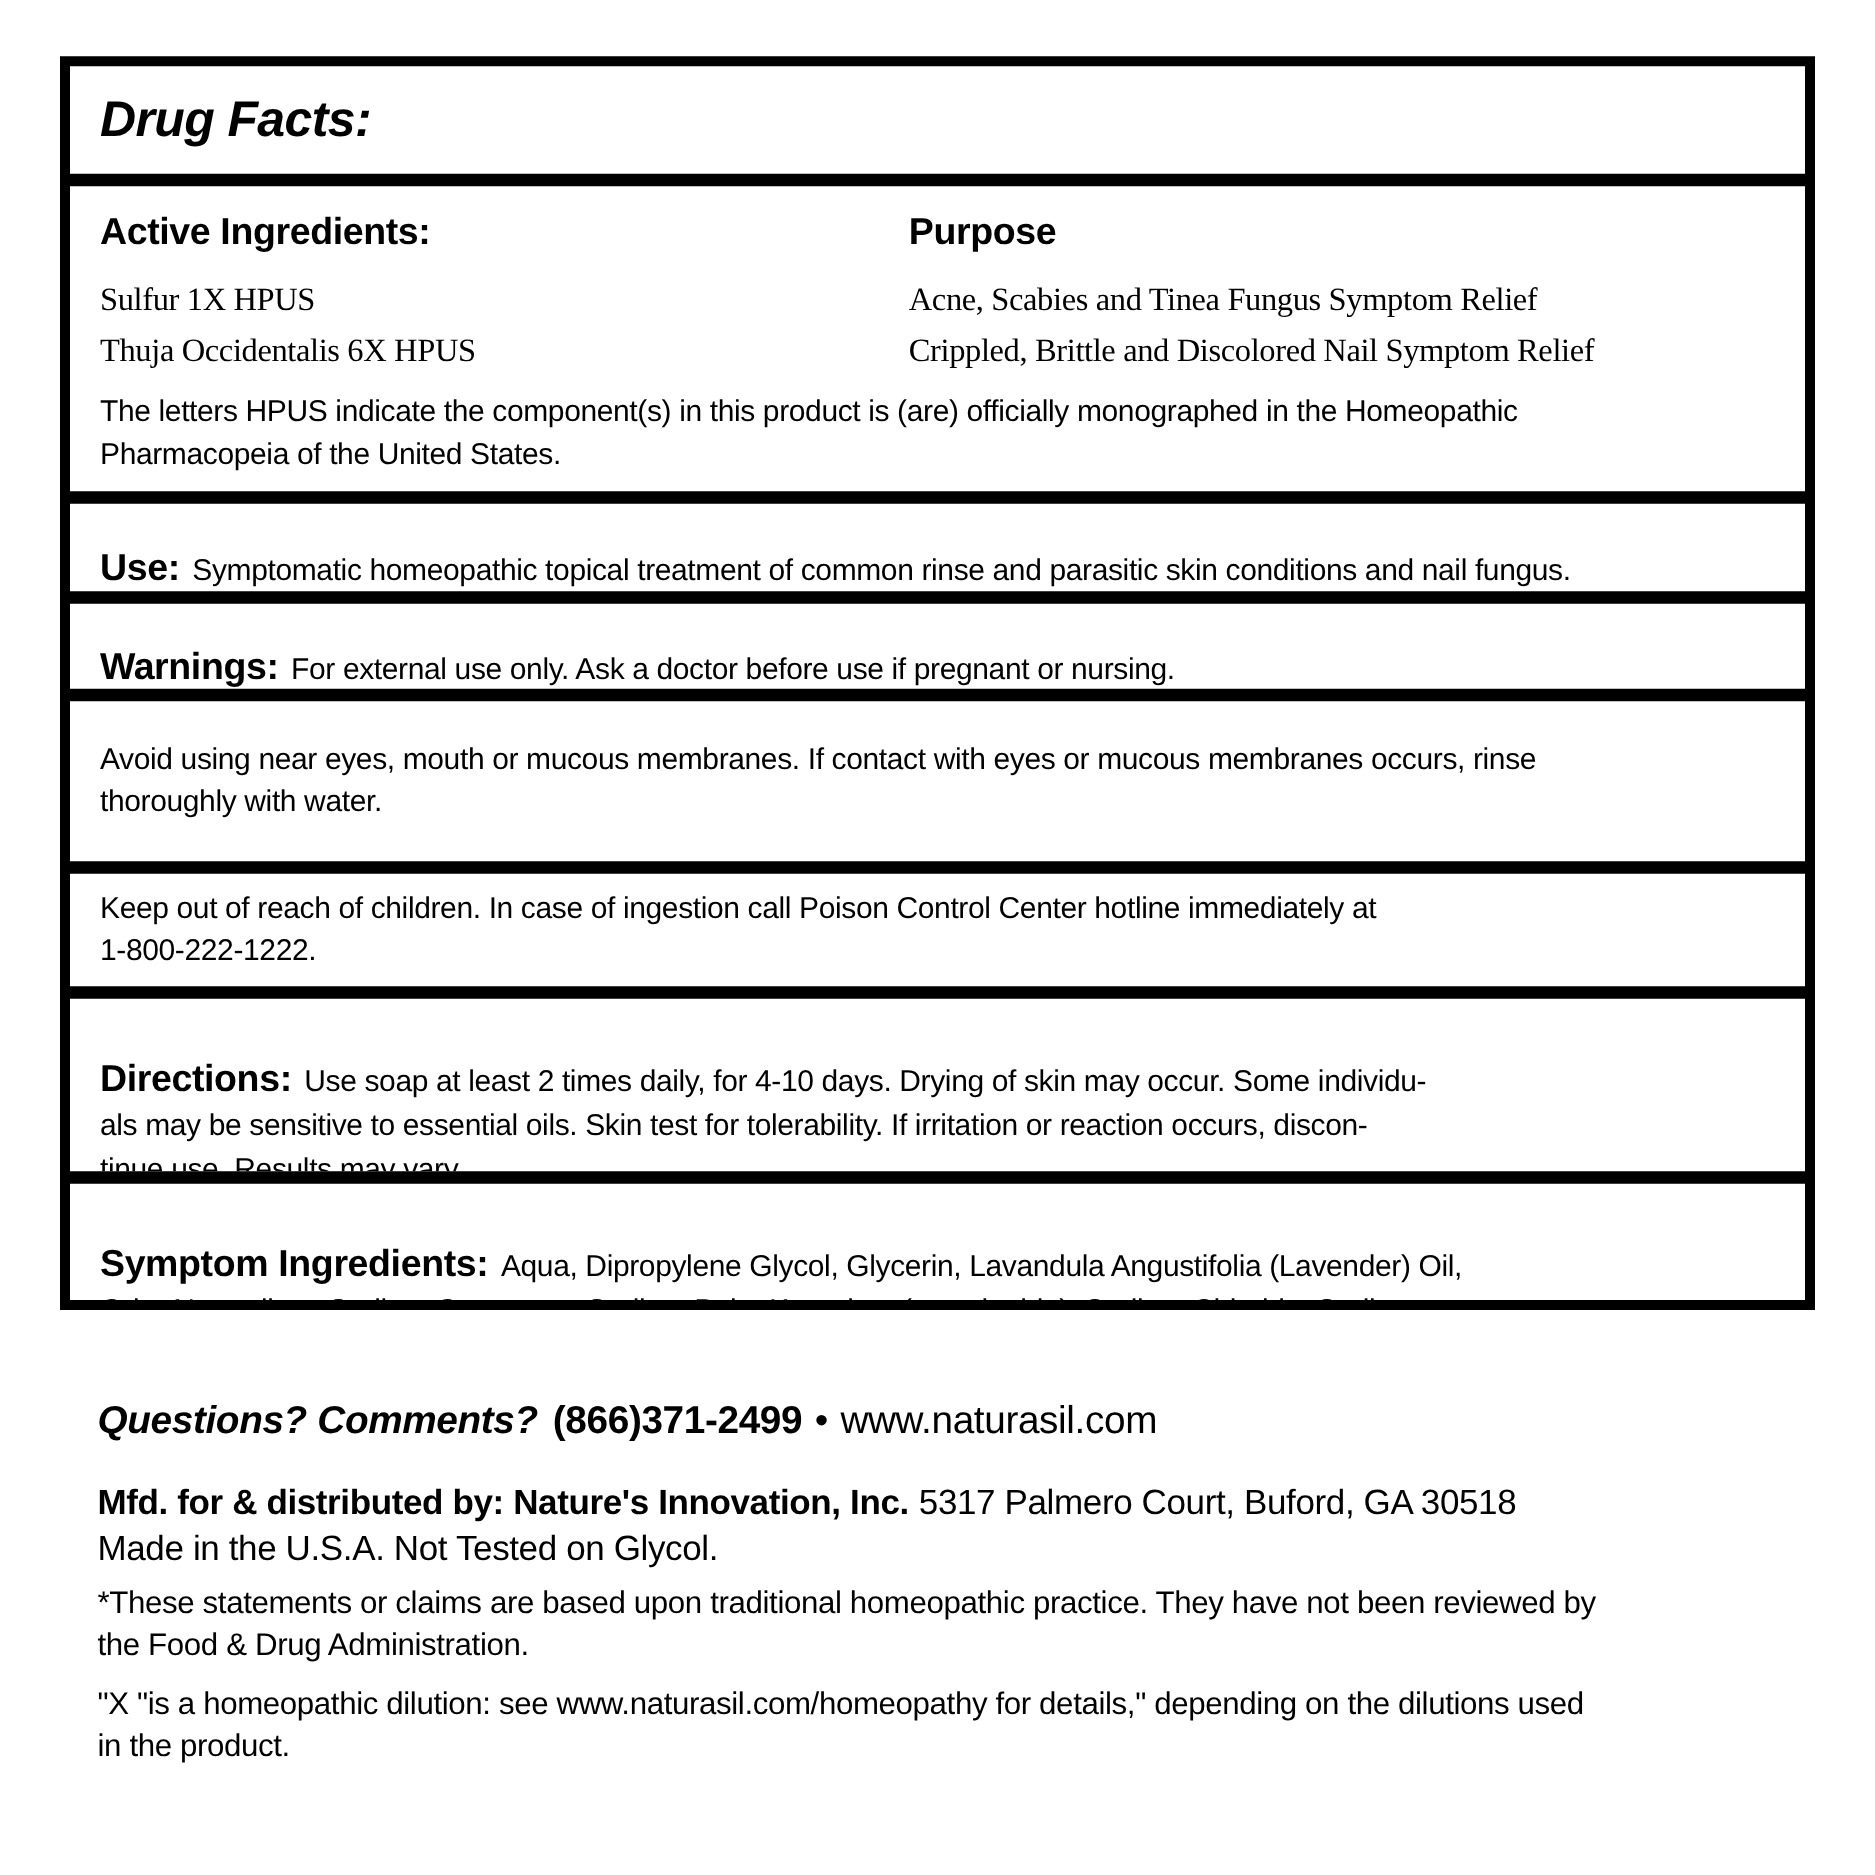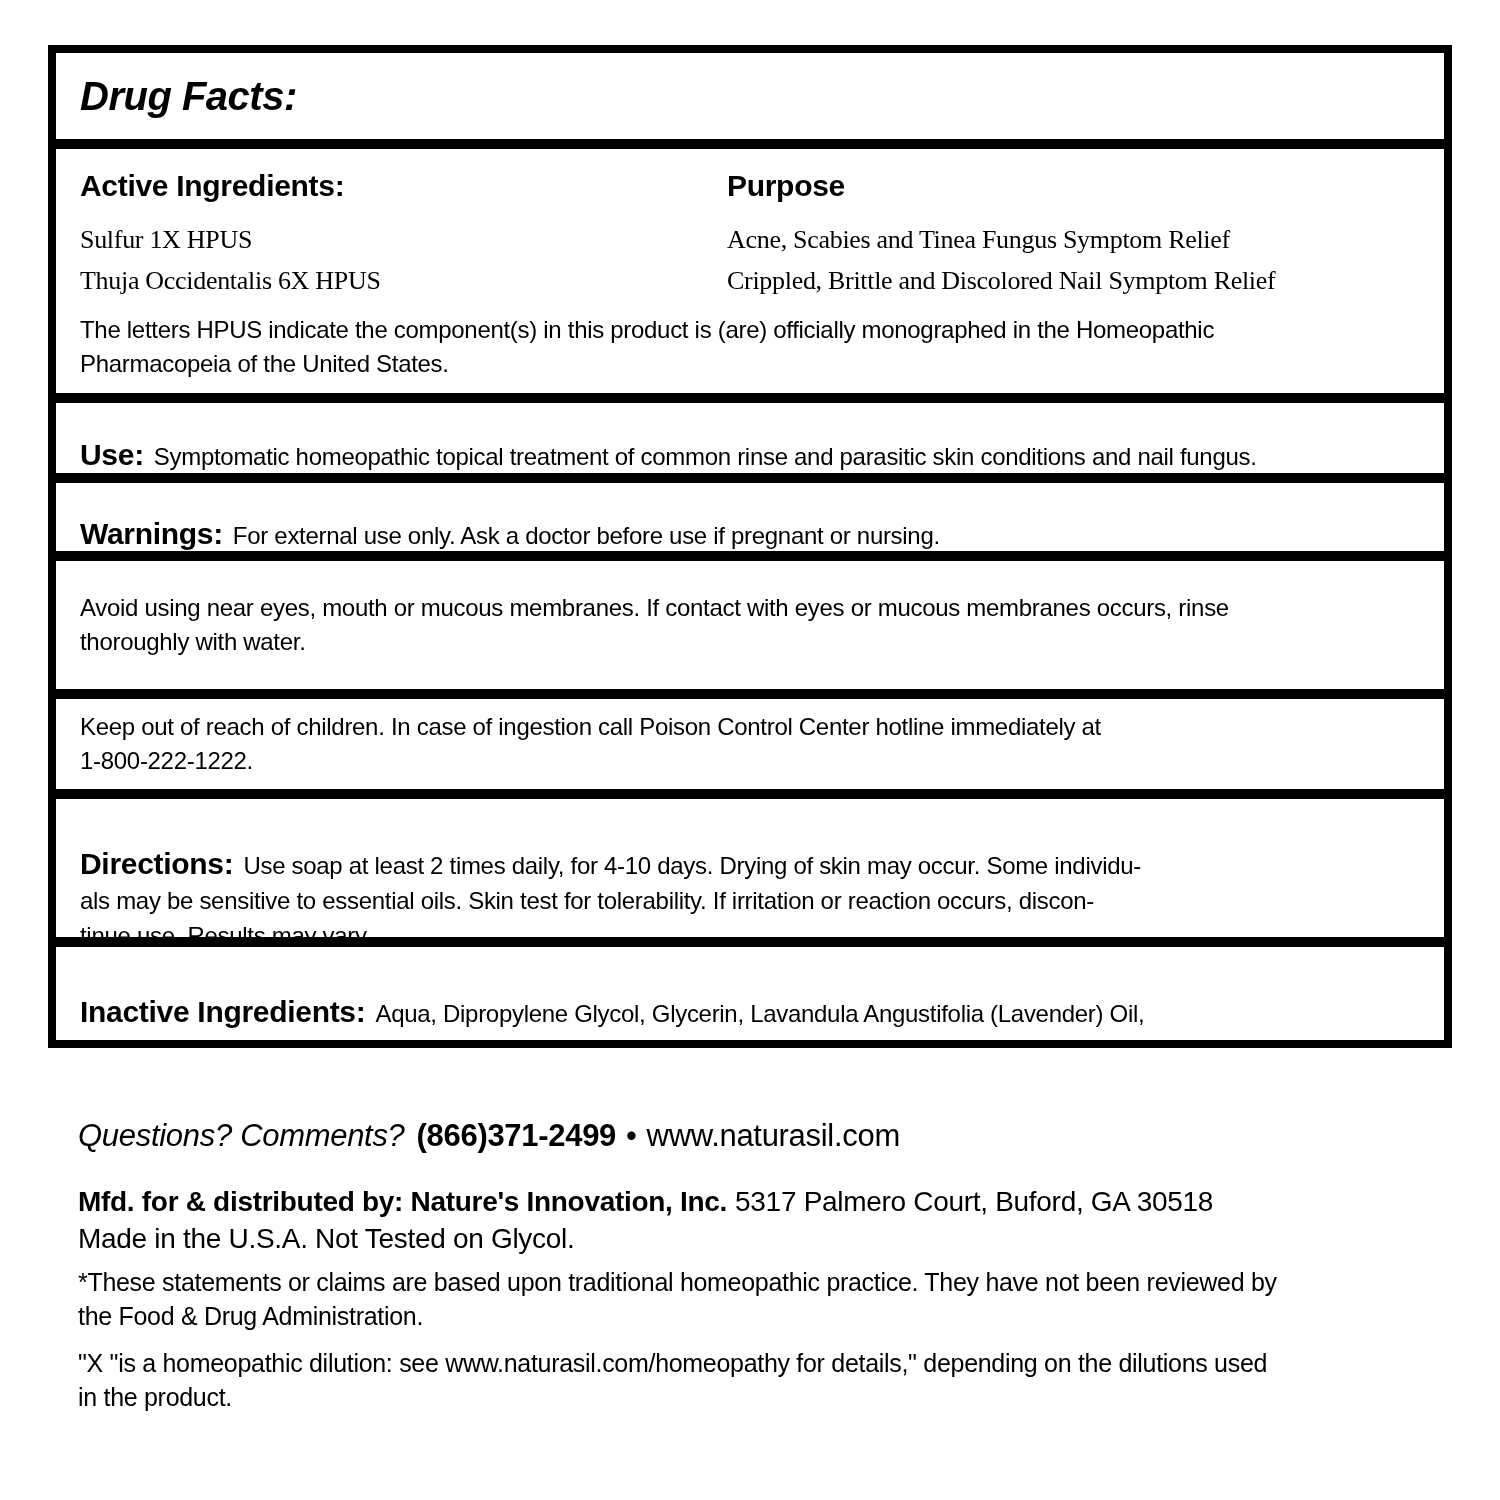--- a/index.html
+++ b/index.html
@@ -108,21 +108,21 @@
   .flow .inline-label { line-height: 35px; }
 
   
   .q-line {
     position: absolute;
     left: 78px;
     top: 1118px;
     font-size: 31px;
     letter-spacing: -0.3px;
   }
-  .q-label { font-weight: normal; font-style: italic; margin-right: 12px; text-align: center; }
+  .q-label { font-weight: bold; font-style: italic; margin-right: 12px; text-align: center; }
   .q-phone { font-weight: bold; }
   .q-sep { margin: 0 10px; }
 
   .mfd-block {
     position: absolute;
     left: 78px;
     top: 1183px;
     font-size: 28px;
     line-height: 37px;
     letter-spacing: -0.3px;
@@ -203,21 +203,21 @@
     <div class="sec sec-directions">
       <div class="flow">
         <span class="inline-label">Directions:</span><span>Use soap at least 2 times daily, for 4-10 days. Drying of skin may occur. Some individu-
 als may be sensitive to essential oils. Skin test for tolerability. If irritation or reaction occurs, discon-
 tinue use. Results may vary.</span>
       </div>
     </div>
 
     <div class="sec sec-inactive">
       <div class="flow">
-        <span class="inline-label">Inactive Ingredients:</span><span>Aqua, Dipropylene Glycol, Glycerin, Lavandula Angustifolia (Lavender) Oil,
+        <span class="inline-label">Symptom Ingredients:</span><span>Aqua, Dipropylene Glycol, Glycerin, Lavandula Angustifolia (Lavender) Oil,
 Odor Neutralizer, Sodium Cocoate or Sodium Palm Kernelate (sustainable), Sodium Chloride, Sodium
 Gluconate, Sodium Palmate, Tetrasodium Glutamate Diacetate</span>
       </div>
     </div>
 
   </div>
 
   <div class="q-line">
     <span class="q-label">Questions? Comments?</span><span class="q-phone">(866)371-2499</span><span class="q-sep">•</span><span class="q-site">www.naturasil.com</span>
   </div>

